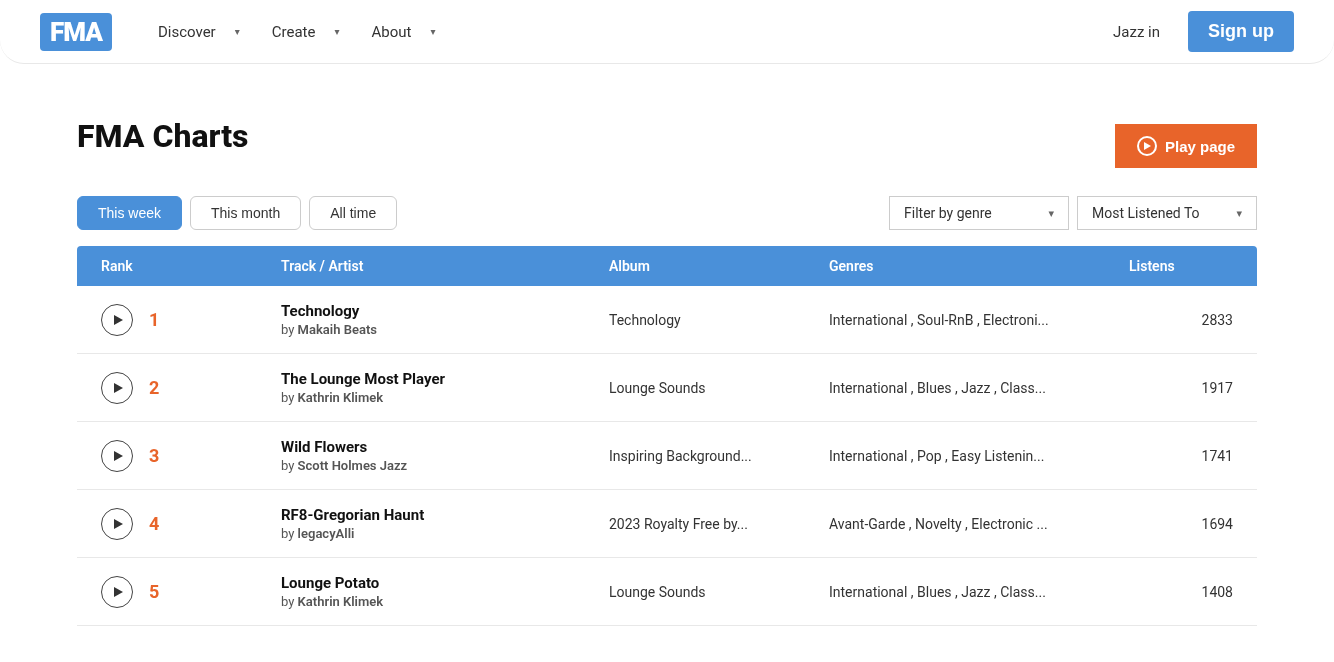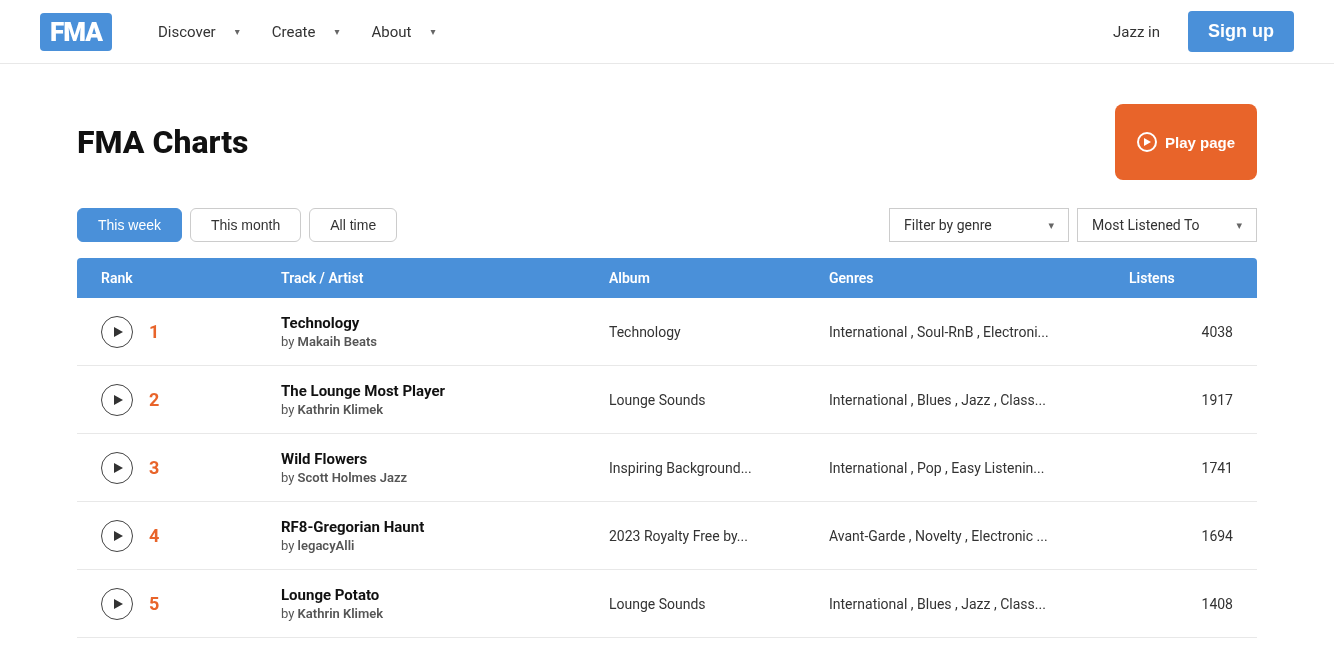--- a/index.html
+++ b/index.html
@@ -6,20 +6,21 @@
     body { font-family: -apple-system, BlinkMacSystemFont, 'Segoe UI', Roboto, sans-serif; background: #fff; color: #333; }
 
     
     .header {
       display: flex;
       align-items: center;
       padding: 0 40px;
       height: 64px;
       border-bottom: 1px solid #e8e8e8;
       gap: 32px;
+      border-radius: 24px;
     }
     .logo {
       background: #4a90d9;
       color: #fff;
       font-size: 26px;
       font-weight: 900;
       padding: 4px 10px;
       border-radius: 4px;
       letter-spacing: -1px;
     }
@@ -84,25 +85,26 @@
       font-weight: 800;
       color: #111;
     }
     .play-page-btn {
       display: flex;
       align-items: center;
       gap: 8px;
       background: #e8642a;
       color: #fff;
       border: none;
-      border-radius: 8px;
-      padding: 28px 22px;
+      border-radius: 0;
+      padding: 12px 22px;
       font-size: 15px;
       font-weight: 600;
       cursor: pointer;
+      margin-top: 20px;
     }
     .play-page-btn .play-icon {
       width: 20px;
       height: 20px;
       border: 2px solid #fff;
       border-radius: 50%;
       display: flex;
       align-items: center;
       justify-content: center;
     }
@@ -296,21 +298,21 @@
     <div class="rank-col">
       <div class="play-circle"></div>
       <span class="rank-num">1</span>
     </div>
     <div class="track-col">
       <div class="track-name">Technology</div>
       <div class="track-artist">by <strong>Makaih Beats</strong></div>
     </div>
     <div class="album-col">Technology</div>
     <div class="genres-col">International ,  Soul-RnB ,  Electroni...</div>
-    <div class="listens-col">4038</div>
+    <div class="listens-col">2833</div>
   </div>
       <div class="table-row">
     <div class="rank-col">
       <div class="play-circle"></div>
       <span class="rank-num">2</span>
     </div>
     <div class="track-col">
       <div class="track-name">The Lounge Most Player</div>
       <div class="track-artist">by <strong>Kathrin Klimek</strong></div>
     </div>

